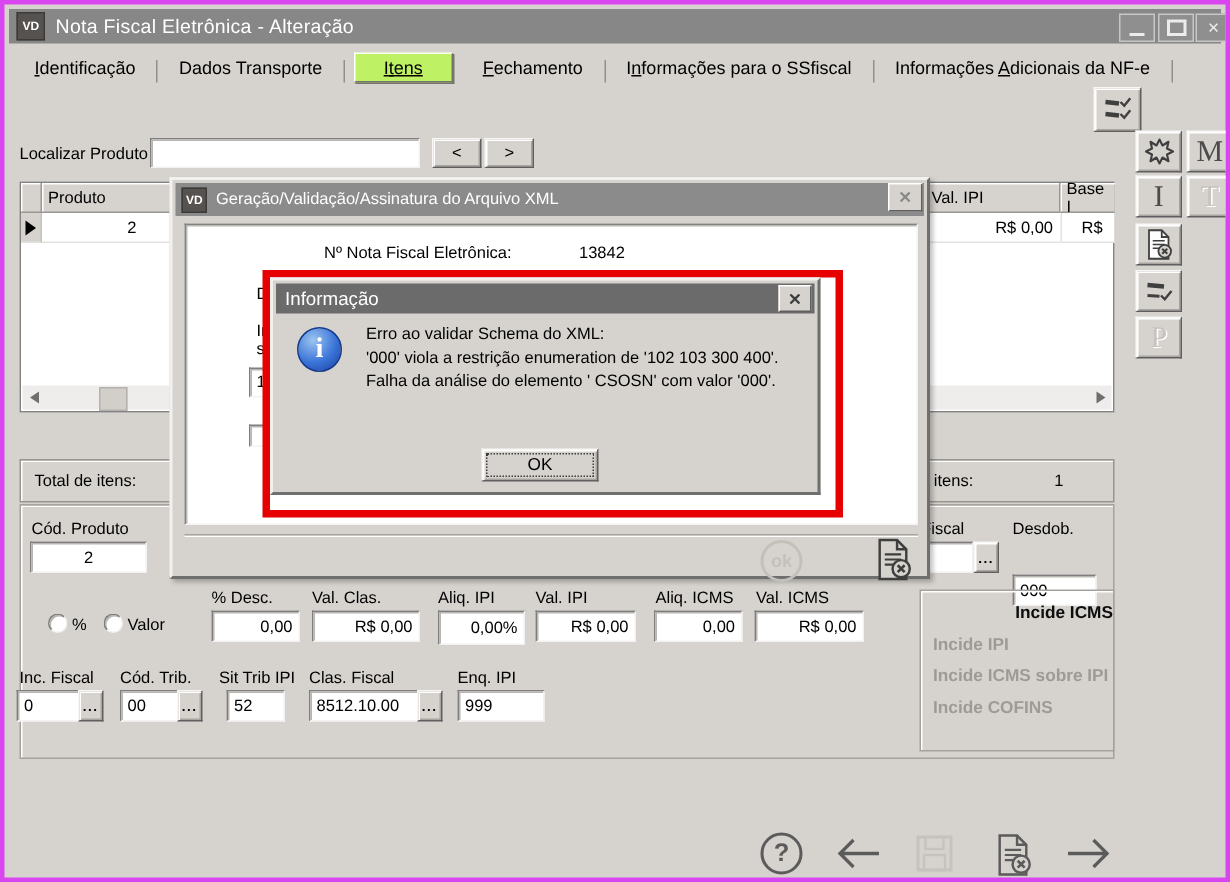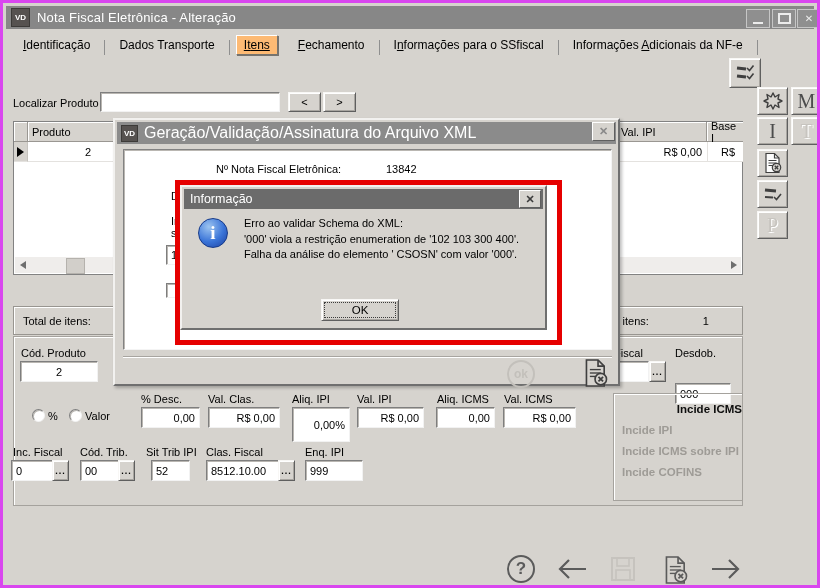--- a/index.html
+++ b/index.html
@@ -16,22 +16,22 @@
   .titlebar .title{color:#fff;font-size:13px;margin-left:7px;letter-spacing:.2px;}
   .vd-badge{width:17px;height:17px;margin-left:5px;background:#565250;border:1px solid #3c3a38;color:#fff;
     font-size:8px;font-weight:bold;display:flex;align-items:center;justify-content:center;flex:0 0 auto;}
   .winbtn{position:absolute;top:6px;width:22px;height:17px;background:#8f8f8f;border:1px solid #c6c6c6;
     display:flex;align-items:center;justify-content:center;color:#ececec;font-size:10px;}
   .winbtn .minbar{width:10px;height:2px;background:#ececec;margin-top:8px;}
   .winbtn .maxbox{width:9px;height:7px;border:2px solid #ececec;}
   
   .tabbar{position:absolute;left:6px;top:28px;right:6px;height:24px;display:flex;align-items:flex-end;font-size:12px;}
   .tab{padding:3px 14px;white-space:nowrap;}
-  .tab.selected{background:#fdba74;border:1px solid #76736e;border-top-color:#fff;border-left-color:#fff;
-    box-shadow:1px 1px 0 #76736e;padding:2px 7px;margin:0 6px;text-decoration:underline;}
+  .tab.selected{background:#bef264;border:1px solid #76736e;border-top-color:#fff;border-left-color:#fff;
+    box-shadow:1px 1px 0 #76736e;padding:2px 19px;margin:0 6px;text-decoration:underline;}
   .tabsep{width:1px;height:15px;background:#8f8f8f;}
   u{text-decoration:underline;}
   
   .lbl{position:absolute;font-size:11px;white-space:nowrap;text-align:center;}
   .fld{position:absolute;background:#fff;border:1px solid #7e7e7e;border-bottom-color:#f2f2f2;border-right-color:#f2f2f2;
     box-shadow:inset 1px 1px 0 #b9b6b1;box-sizing:border-box;}
   input.fld{font-family:"Liberation Sans",sans-serif;font-size:11px;padding:0 4px;outline:none;color:#000;}
   .btn3d{position:absolute;background:#d6d3ce;border:1px solid #5f5f5f;border-top-color:#f8f7f5;border-left-color:#f8f7f5;
     box-shadow:inset 1px 1px 0 #fff, inset -1px -1px 0 #a8a5a0;
     display:flex;align-items:center;justify-content:center;box-sizing:border-box;font-size:11px;cursor:default;}
@@ -58,21 +58,21 @@
   .fieldset{position:absolute;border:1px solid #9a9792;box-shadow:inset 1px 1px 0 #fff;box-sizing:border-box;}
   .legend{position:absolute;top:-7px;left:5px;background:#d6d3ce;padding:0 3px;font-size:11px;white-space:nowrap;}
   .radio{width:11px;height:11px;border-radius:50%;background:#fff;border:1px solid #7e7e7e;
     border-bottom-color:#f2f2f2;border-right-color:#f2f2f2;box-shadow:inset 1px 1px 0 #b9b6b1;display:inline-block;vertical-align:-2px;}
   .incide-item{font-weight:bold;font-size:11.5px;color:#9e9b96;line-height:21px;white-space:nowrap;}
   .incide-item.active{color:#0d0d0d;text-align:right;}
   
   .dialog{position:absolute;background:#d6d3ce;border:2px solid #6f6f6f;border-top-color:#f2f1ef;border-left-color:#f2f1ef;
     box-shadow:2px 2px 3px rgba(0,0,0,.25);box-sizing:border-box;}
   .dlg-titlebar{position:absolute;left:2px;top:2px;right:2px;height:22px;background:#8b8b8b;display:flex;align-items:center;}
-  .dlg-titlebar .title{color:#fff;font-size:16px;margin-left:6px;white-space:nowrap;}
+  .dlg-titlebar .title{color:#fff;font-size:11px;margin-left:6px;white-space:nowrap;}
   .dlg-close{position:absolute;right:3px;top:2px;width:21px;height:17px;background:#d6d3ce;
     border:1px solid #5f5f5f;border-top-color:#fff;border-left-color:#fff;
     display:flex;align-items:center;justify-content:center;font-size:11px;font-weight:bold;color:#8a8a8a;}
   .dlg-close.dark{color:#3c3c3c;}
   .whitepanel{position:absolute;background:#fff;border:1px solid #828282;border-bottom-color:#f4f4f4;border-right-color:#f4f4f4;
     box-shadow:inset 1px 1px 0 #bab7b2;box-sizing:border-box;}
   .checkbox{position:absolute;width:13px;height:13px;background:#fff;border:1px solid #7e7e7e;
     border-bottom-color:#f2f2f2;border-right-color:#f2f2f2;box-shadow:inset 1px 1px 0 #b9b6b1;}
   .okcircle{position:absolute;width:28px;height:28px;border-radius:50%;border:2px solid #c3c0bb;color:#c3c0bb;
     font-weight:bold;font-size:12px;display:flex;align-items:center;justify-content:center;box-sizing:border-box;}
@@ -245,21 +245,21 @@
   <div class="lbl" style="left:29px;top:406px;"><span class="radio"></span>&nbsp;<span>%</span></div>
   <div class="lbl" style="left:66px;top:406px;"><span class="radio"></span>&nbsp;<span>Valor</span></div>
 
   <div class="lbl" style="left:138px;top:390px;">% Desc.</div>
   <input class="fld" style="left: 138px; top: 404px; width: 59px; height: 21px; text-align: right;" value="0,00">
 
   <div class="lbl" style="left:205px;top:390px;">Val. Clas.</div>
   <input class="fld" style="left: 205px; top: 404px; width: 72px; height: 21px; text-align: right;" value="R$ 0,00">
 
   <div class="lbl" style="left:289px;top:390px;">Aliq. IPI</div>
-  <input class="fld" style="left: 289px; top: 404px; width: 58px; height: 35px; text-align: right;" value="0,00%">
+  <input class="fld" style="left: 289px; top: 404px; width: 58px; height: 23px; text-align: right;" value="0,00%">
 
   <div class="lbl" style="left:354px;top:390px;">Val. IPI</div>
   <input class="fld" style="left: 354px; top: 404px; width: 67px; height: 21px; text-align: right;" value="R$ 0,00">
 
   <div class="lbl" style="left:434px;top:390px;">Aliq. ICMS</div>
   <input class="fld" style="left: 433px; top: 404px; width: 59px; height: 21px; text-align: right;" value="0,00">
 
   <div class="lbl" style="left:501px;top:390px;">Val. ICMS</div>
   <input class="fld" style="left: 500px; top: 404px; width: 73px; height: 21px; text-align: right;" value="R$ 0,00">
 

